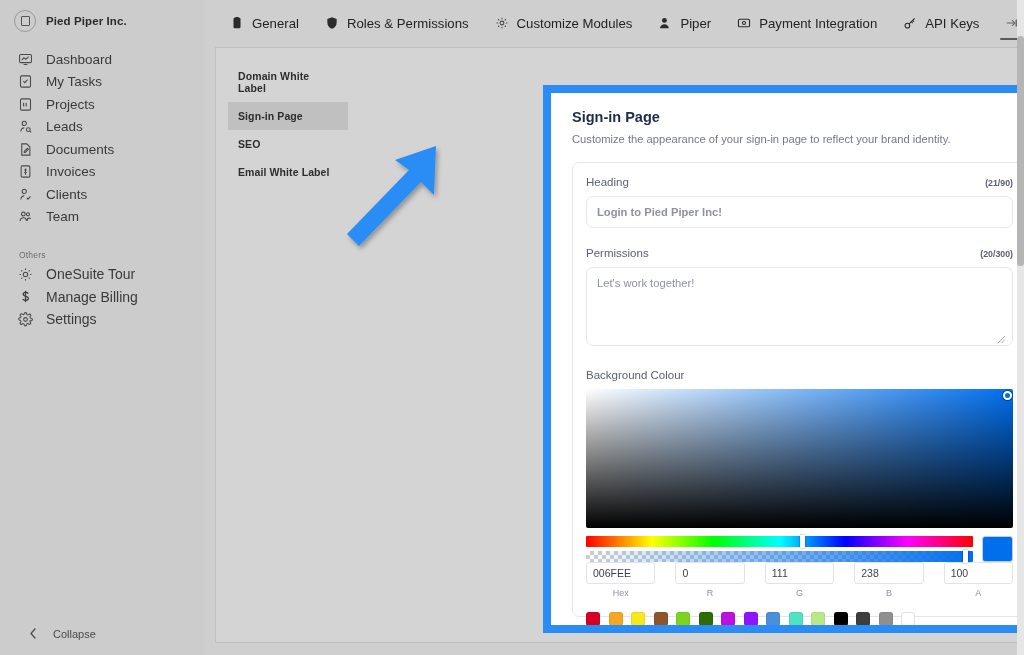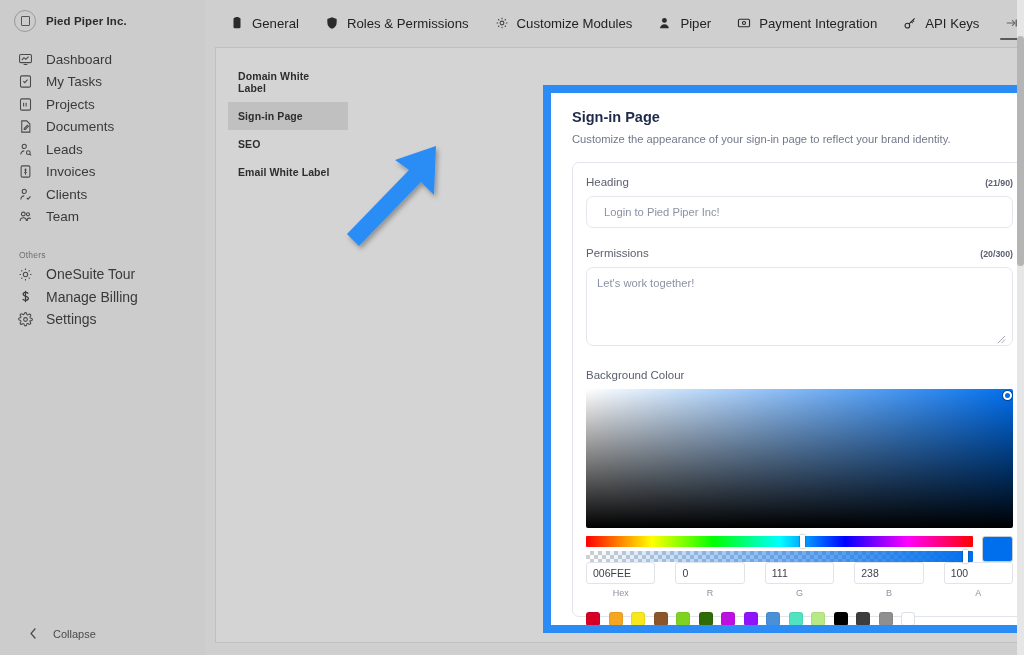--- a/index.html
+++ b/index.html
@@ -118,23 +118,24 @@
     padding: 13px 13px 14px 13px;
     background: #fff;
     height: 455px;
   }
   .field-row { display: flex; justify-content: space-between; align-items: baseline; }
   .field-label { font-size: 11.5px; color: #5c6070; }
   .counter { font-size: 8.8px; color: #5c6070; font-weight: 700; }
   .txt-input {
     margin-top: 8px; width: 100%;
     border: 1px solid #e4e7ee; border-radius: 7px;
-    padding: 9px 17px; font-size: 11.2px; color: #8d92a2;
+    padding: 9px 10px; font-size: 11.2px; color: #8d92a2;
     font-family: "Liberation Sans", sans-serif; background: #fff;
     outline: none;
+    font-weight: bold;
   }
   .txt-area {
     margin-top: 8px; width: 100%; height: 79px;
     border: 1px solid #e4e7ee; border-radius: 7px;
     padding: 9px 10px; font-size: 11.2px; color: #8d92a2;
     font-family: "Liberation Sans", sans-serif; resize: none; background: #fff;
     outline: none;
   }
   .grip {
     position: absolute; right: 7px; bottom: 6px;
@@ -251,37 +252,37 @@
               <rect x="4" y="3" width="16" height="18" rx="2"></rect>
               <path d="M9 9v6M13 9v6"></path>
             </svg>
           </span>
         <span class="label">Projects</span>
       </div>
 
       <div class="nav-item">
         <span class="ic">
             <svg viewBox="0 0 24 24" fill="none" stroke="#4a4a4a" stroke-width="1.7">
-              <path d="M6 3h8l5 5v13H6z"></path>
-              <path d="M10 15l5-5 1.7 1.7-5 5H10z"></path>
-            </svg>
-          </span>
-        <span class="label">Documents</span>
-      </div>
-
-      <div class="nav-item">
-        <span class="ic">
-            <svg viewBox="0 0 24 24" fill="none" stroke="#4a4a4a" stroke-width="1.7">
               <circle cx="10" cy="7" r="3.3"></circle>
               <path d="M4.5 20c0-3.4 2.5-5.8 5.5-5.8"></path>
               <circle cx="16.5" cy="17" r="3"></circle>
               <path d="M18.8 19.3L21 21.5"></path>
             </svg>
           </span>
         <span class="label">Leads</span>
+      </div>
+
+      <div class="nav-item">
+        <span class="ic">
+            <svg viewBox="0 0 24 24" fill="none" stroke="#4a4a4a" stroke-width="1.7">
+              <path d="M6 3h8l5 5v13H6z"></path>
+              <path d="M10 15l5-5 1.7 1.7-5 5H10z"></path>
+            </svg>
+          </span>
+        <span class="label">Documents</span>
       </div>
 
       <div class="nav-item">
         <span class="ic">
             <svg viewBox="0 0 24 24" fill="none" stroke="#4a4a4a" stroke-width="1.7">
               <rect x="5" y="3" width="14" height="18" rx="2"></rect>
               <path d="M12 7v10M10 9.5h4M10 13.5h4"></path>
             </svg>
           </span>
         <span class="label">Invoices</span>

